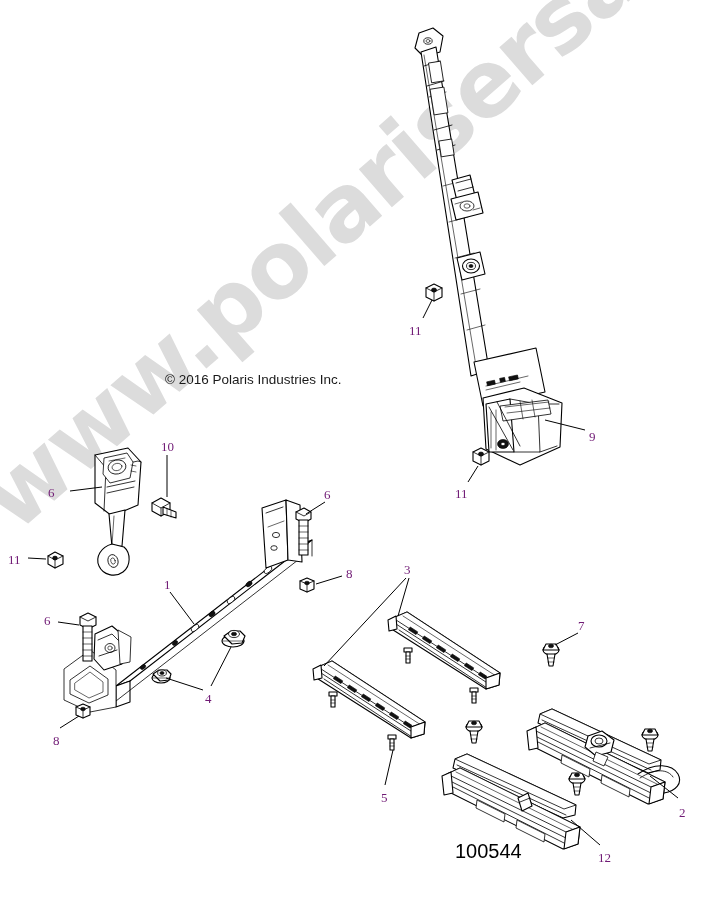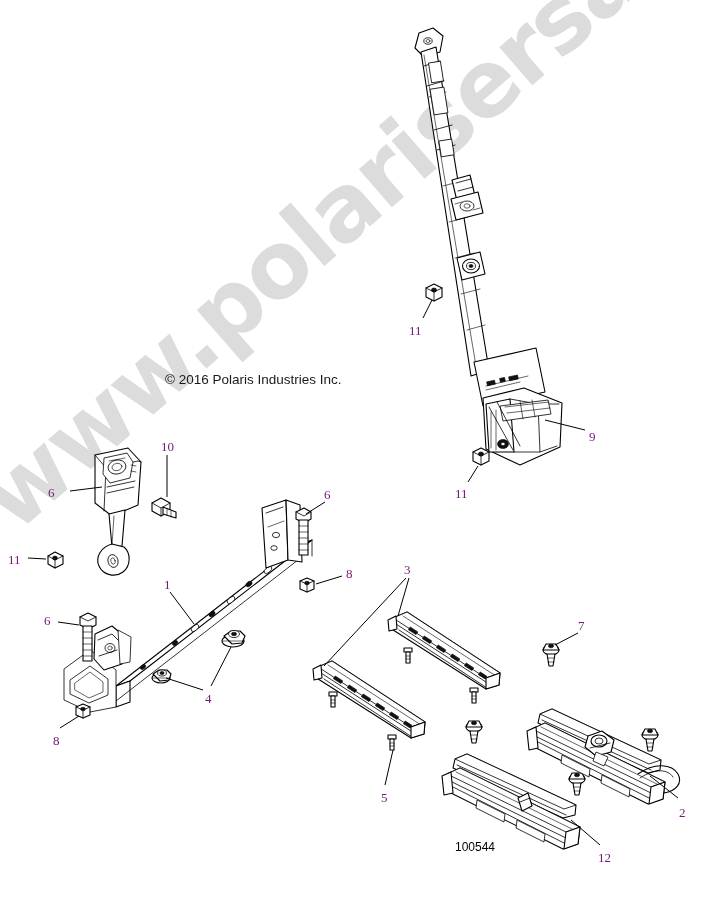--- a/index.html
+++ b/index.html
@@ -65,21 +65,21 @@
     font-size: 13.5px;
     color: #1a1a1a;
     z-index: 20;
     white-space: nowrap;
   }
   #partnumber {
     position: absolute;
     left: 455px;
     top: 840px;
     font-family: "Liberation Sans", sans-serif;
-    font-size: 12px;
+    font-size: 20px;
     color: #000000;
     z-index: 20;
   }
 </style>
 </head>
 <body>
 
 <div id="page">
 
   <div id="watermark-layer">

